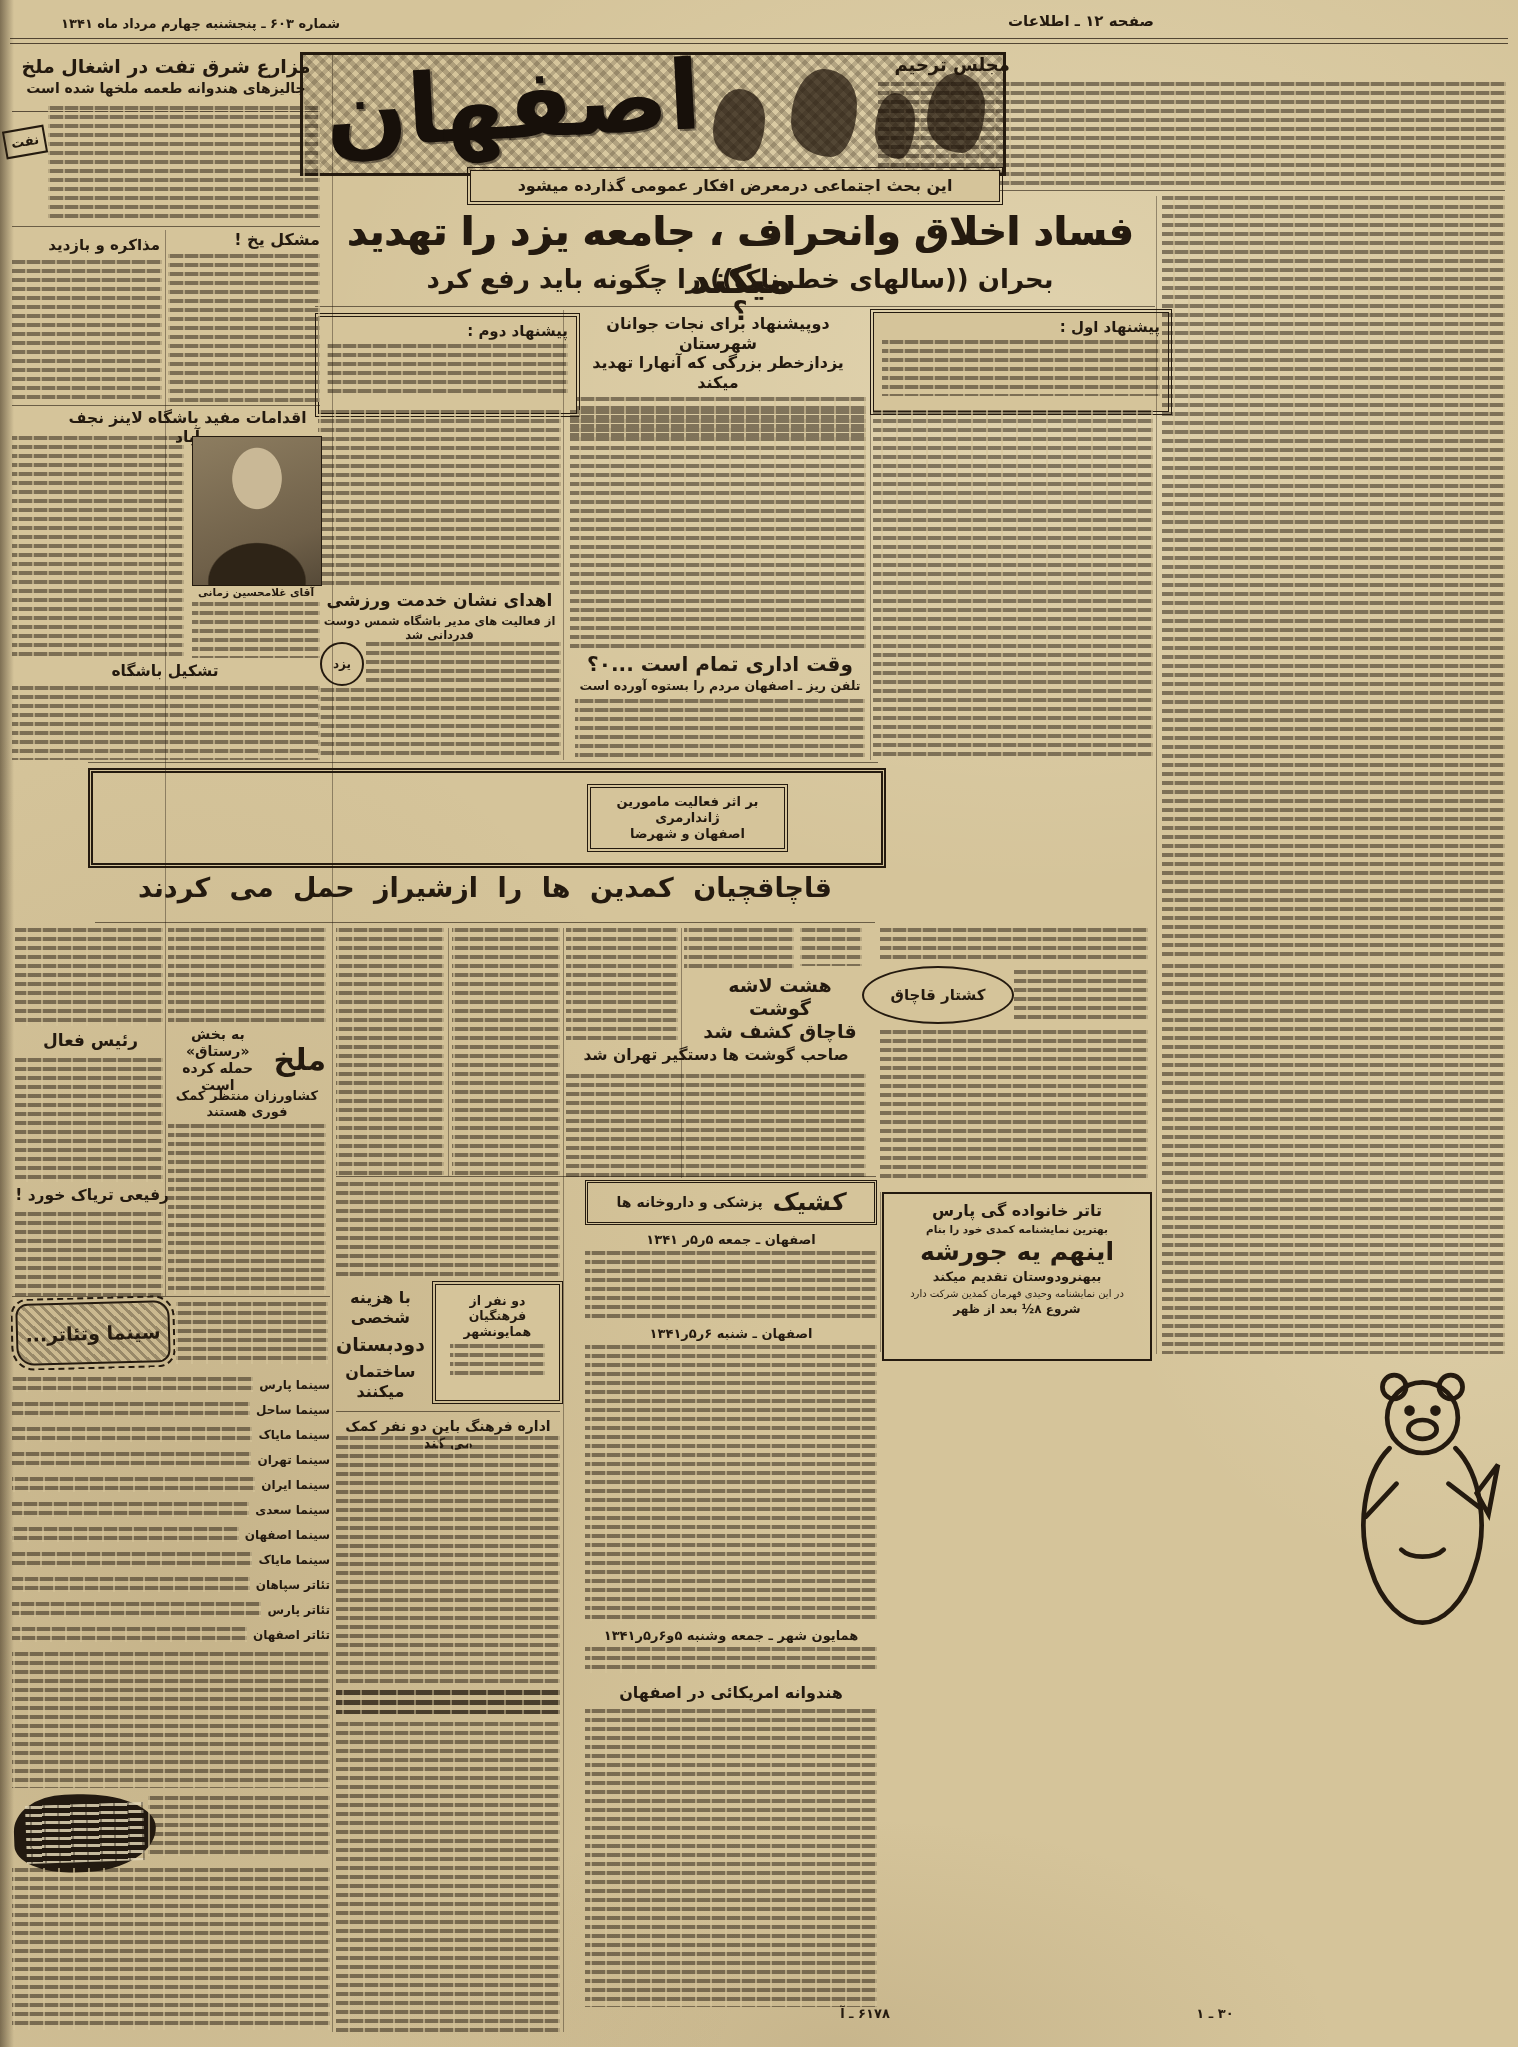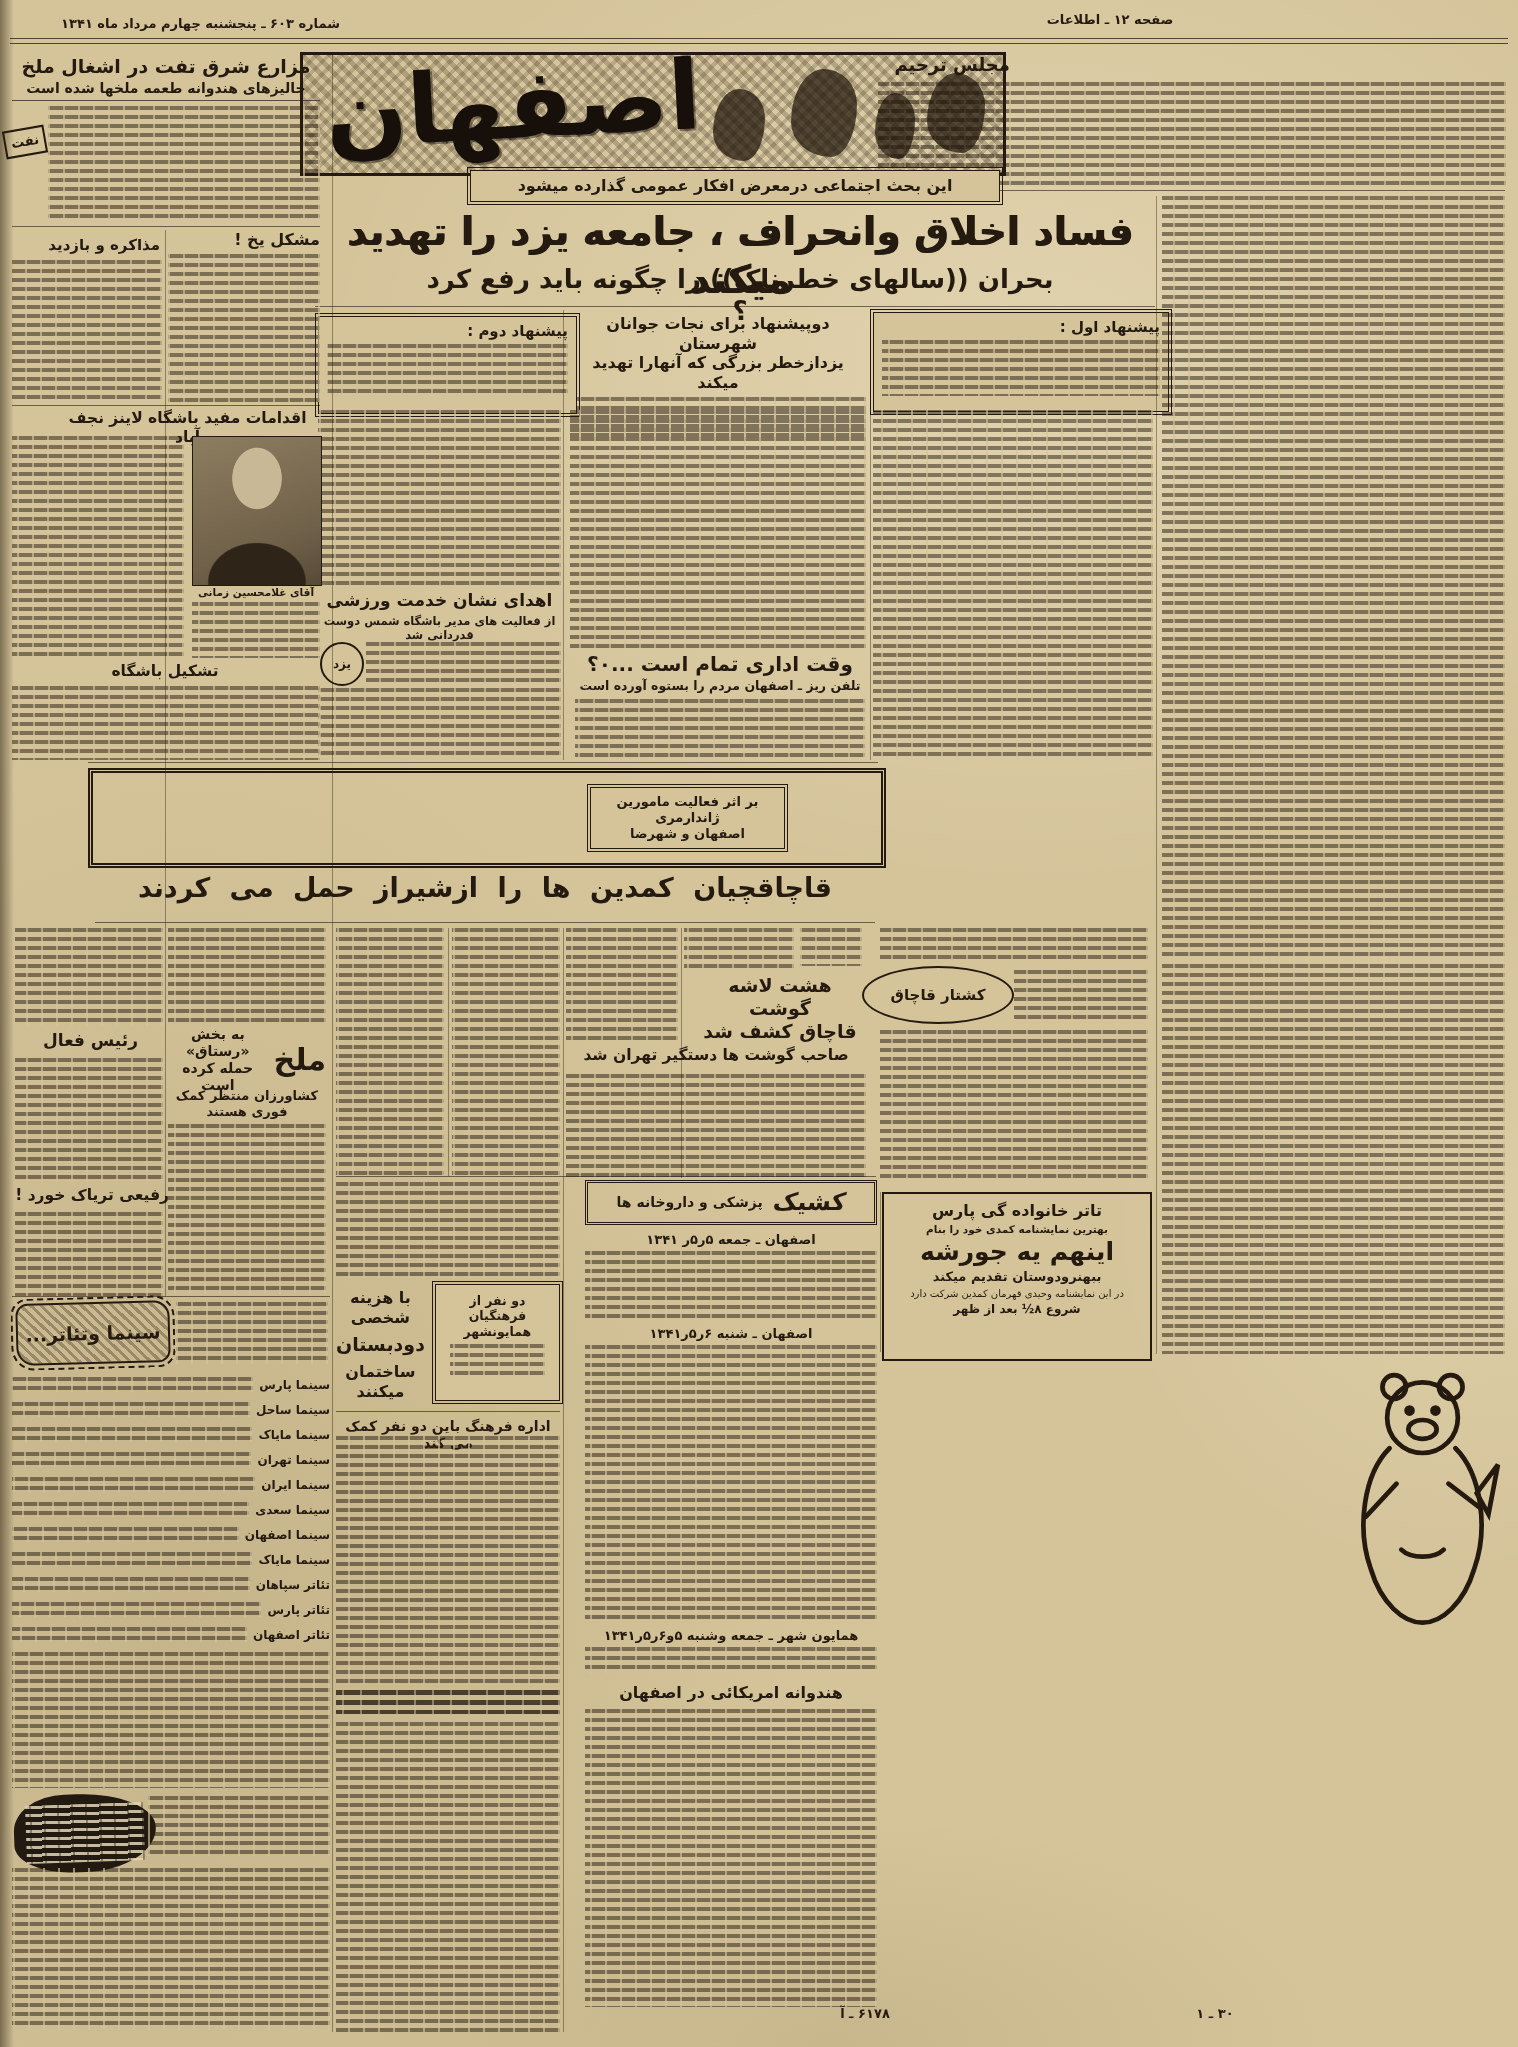--- a/index.html
+++ b/index.html
@@ -79,21 +79,21 @@
   .blob{
     background:#221910;transform:rotate(-2deg);
     border-radius:40% 60% 55% 45%/50% 50% 60% 40%;
     padding:10px 12px;
   }
   .edge-shadow{position:absolute;left:0;top:0;width:14px;height:100%;background:linear-gradient(to right, rgba(40,28,14,.5), rgba(40,28,14,0));}
 </style>
 </head>
 <body>
 
-<div class="abs h" style="left:1015px;top:12px;width:190px;font-size:13px;text-align:center;">صفحه ۱۲ ـ اطلاعات</div>
+<div class="abs h" style="left:986px;top:12px;width:190px;font-size:15px;text-align:center;">صفحه ۱۲ ـ اطلاعات</div>
 <div class="abs h" style="left:40px;top:16px;width:300px;font-size:13px;">شماره ۶۰۳ ـ پنجشنبه چهارم مرداد ماه ۱۳۴۱</div>
 <div class="hrule2" style="left:10px;top:38px;width:1498px;"></div>
 
 <div class="abs h" style="left:880px;top:54px;width:130px;font-size:18px;">مجلس ترحیم</div>
 <div class="abs sim" style="left:878px;top:82px;width:628px;height:104px;"></div>
 <div class="hrule" style="left:877px;top:190px;width:628px;"></div>
 
 <div class="abs masthead" style="left:300px;top:52px;width:700px;height:118px;">
   <div class="m-fig" style="right:18px;top:18px;width:58px;height:80px;"></div>
   <div class="m-fig" style="right:88px;top:38px;width:40px;height:66px;"></div>
@@ -134,21 +134,21 @@
 <div class="abs h ctr" style="left:318px;top:590px;width:243px;font-size:17px;">اهدای نشان خدمت ورزشی</div>
 <div class="abs h ctr" style="left:318px;top:614px;width:243px;font-size:11.5px;">از فعالیت های مدیر باشگاه شمس دوست قدردانی شد</div>
 <div class="abs seal" style="left:320px;top:642px;width:40px;height:40px;font-size:12px;">یزد</div>
 <div class="abs sim" style="left:366px;top:642px;width:195px;height:40px;"></div>
 <div class="abs sim" style="left:318px;top:688px;width:243px;height:72px;"></div>
 
 <div class="abs sim" style="left:1162px;top:196px;width:343px;height:760px;"></div>
 <div class="abs sim" style="left:1162px;top:964px;width:343px;height:390px;"></div>
 
 <div class="abs h ctr" style="left:12px;top:55px;width:308px;font-size:19px;">مزارع شرق تفت در اشغال ملخ</div>
-<div class="abs h ctr" style="left:12px;top:80px;width:308px;font-size:14px;border-bottom:1px solid rgba(36,26,15,.7);padding-bottom:3px;">جالیزهای هندوانه طعمه ملخها شده است</div>
+<div class="abs h ctr" style="left:12px;top:80px;width:308px;font-size:14px;border-bottom:1px solid rgba(36,26,15,.7);padding-bottom:14px;">جالیزهای هندوانه طعمه ملخها شده است</div>
 <div class="abs stamp" style="left:4px;top:128px;width:38px;height:24px;font-size:13px;line-height:24px;">نفت</div>
 <div class="abs sim" style="left:48px;top:106px;width:272px;height:116px;"></div>
 <div class="hrule" style="left:12px;top:226px;width:308px;"></div>
 
 <div class="abs h" style="left:215px;top:230px;width:105px;font-size:16px;">مشکل یخ !</div>
 <div class="abs h" style="left:35px;top:236px;width:125px;font-size:15px;">مذاکره و بازدید</div>
 <div class="abs sim" style="left:168px;top:254px;width:152px;height:148px;"></div>
 <div class="abs sim" style="left:12px;top:260px;width:150px;height:142px;"></div>
 <div class="hrule" style="left:12px;top:405px;width:308px;"></div>
 

